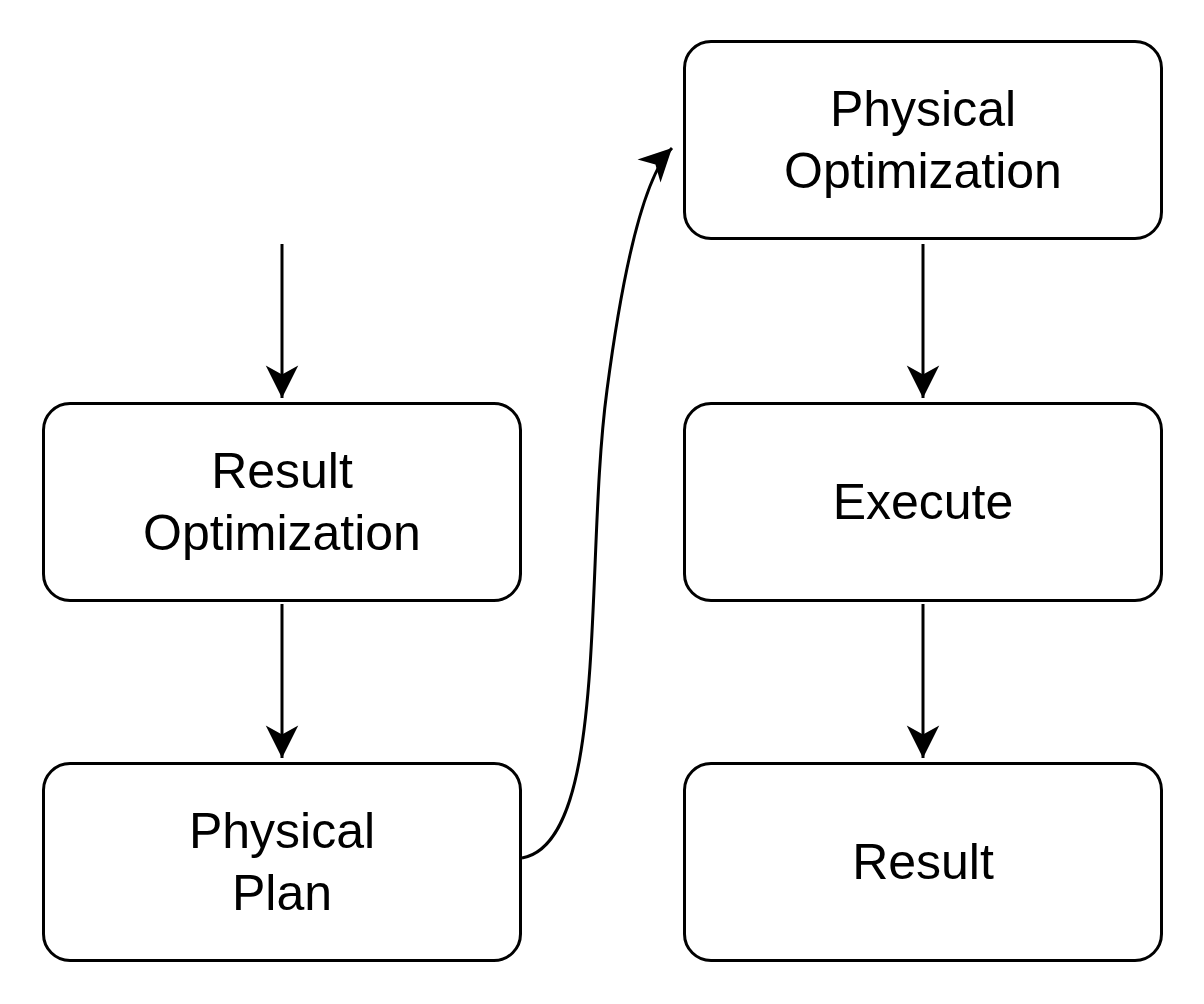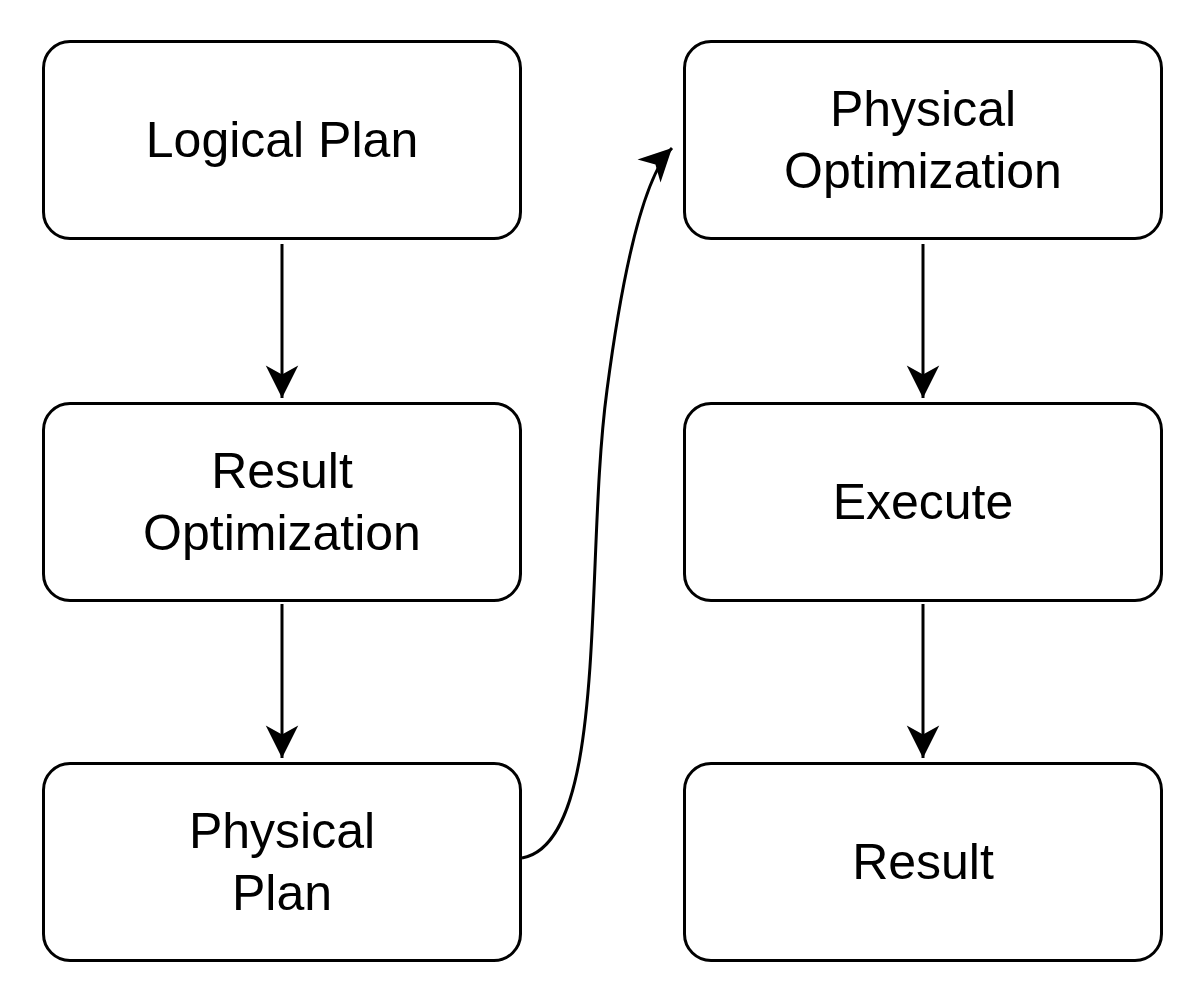--- a/index.html
+++ b/index.html
@@ -71,23 +71,20 @@
 
     <path class="edge" marker-end="url(#arrowhead)" d="M 282 604 L 282 758"></path>
 
     <path class="edge" marker-end="url(#arrowhead)" d="M 522 858 C 610 842 584 560 607 390 C 622 276 642 178 672 148"></path>
 
     <path class="edge" marker-end="url(#arrowhead)" d="M 923 244 L 923 398"></path>
 
     <path class="edge" marker-end="url(#arrowhead)" d="M 923 604 L 923 758"></path>
   </svg>
 
-  <div class="node col-left row-1">
-    <span class="node-label">Logical Plan</span>
-  </div>
 
   <div class="node col-left row-2">
     <span class="node-label">Result
 Optimization</span>
   </div>
 
   <div class="node col-left row-3">
     <span class="node-label">Physical
 Plan</span>
   </div>

